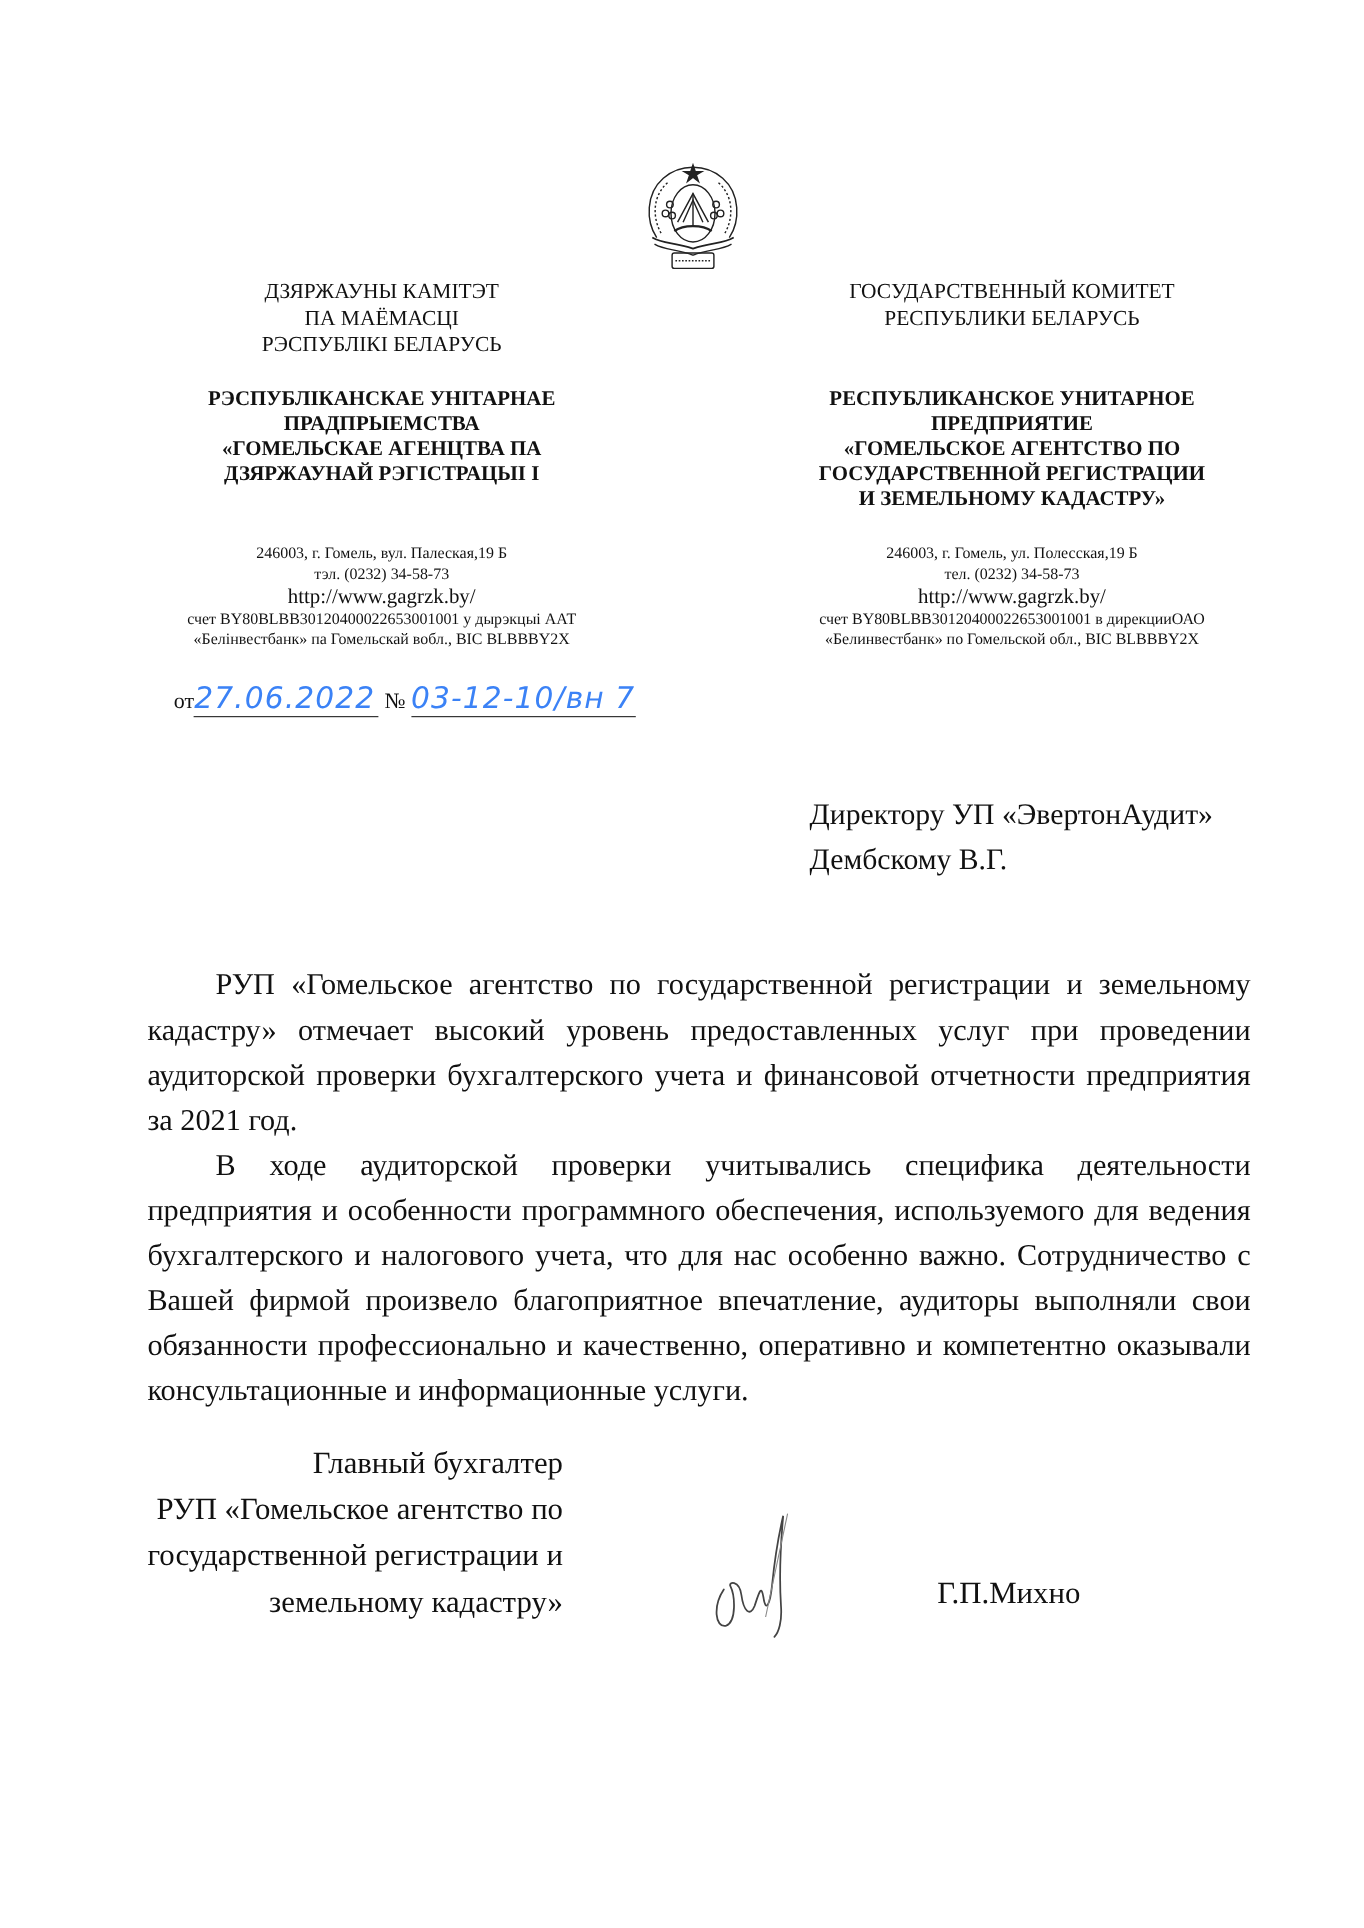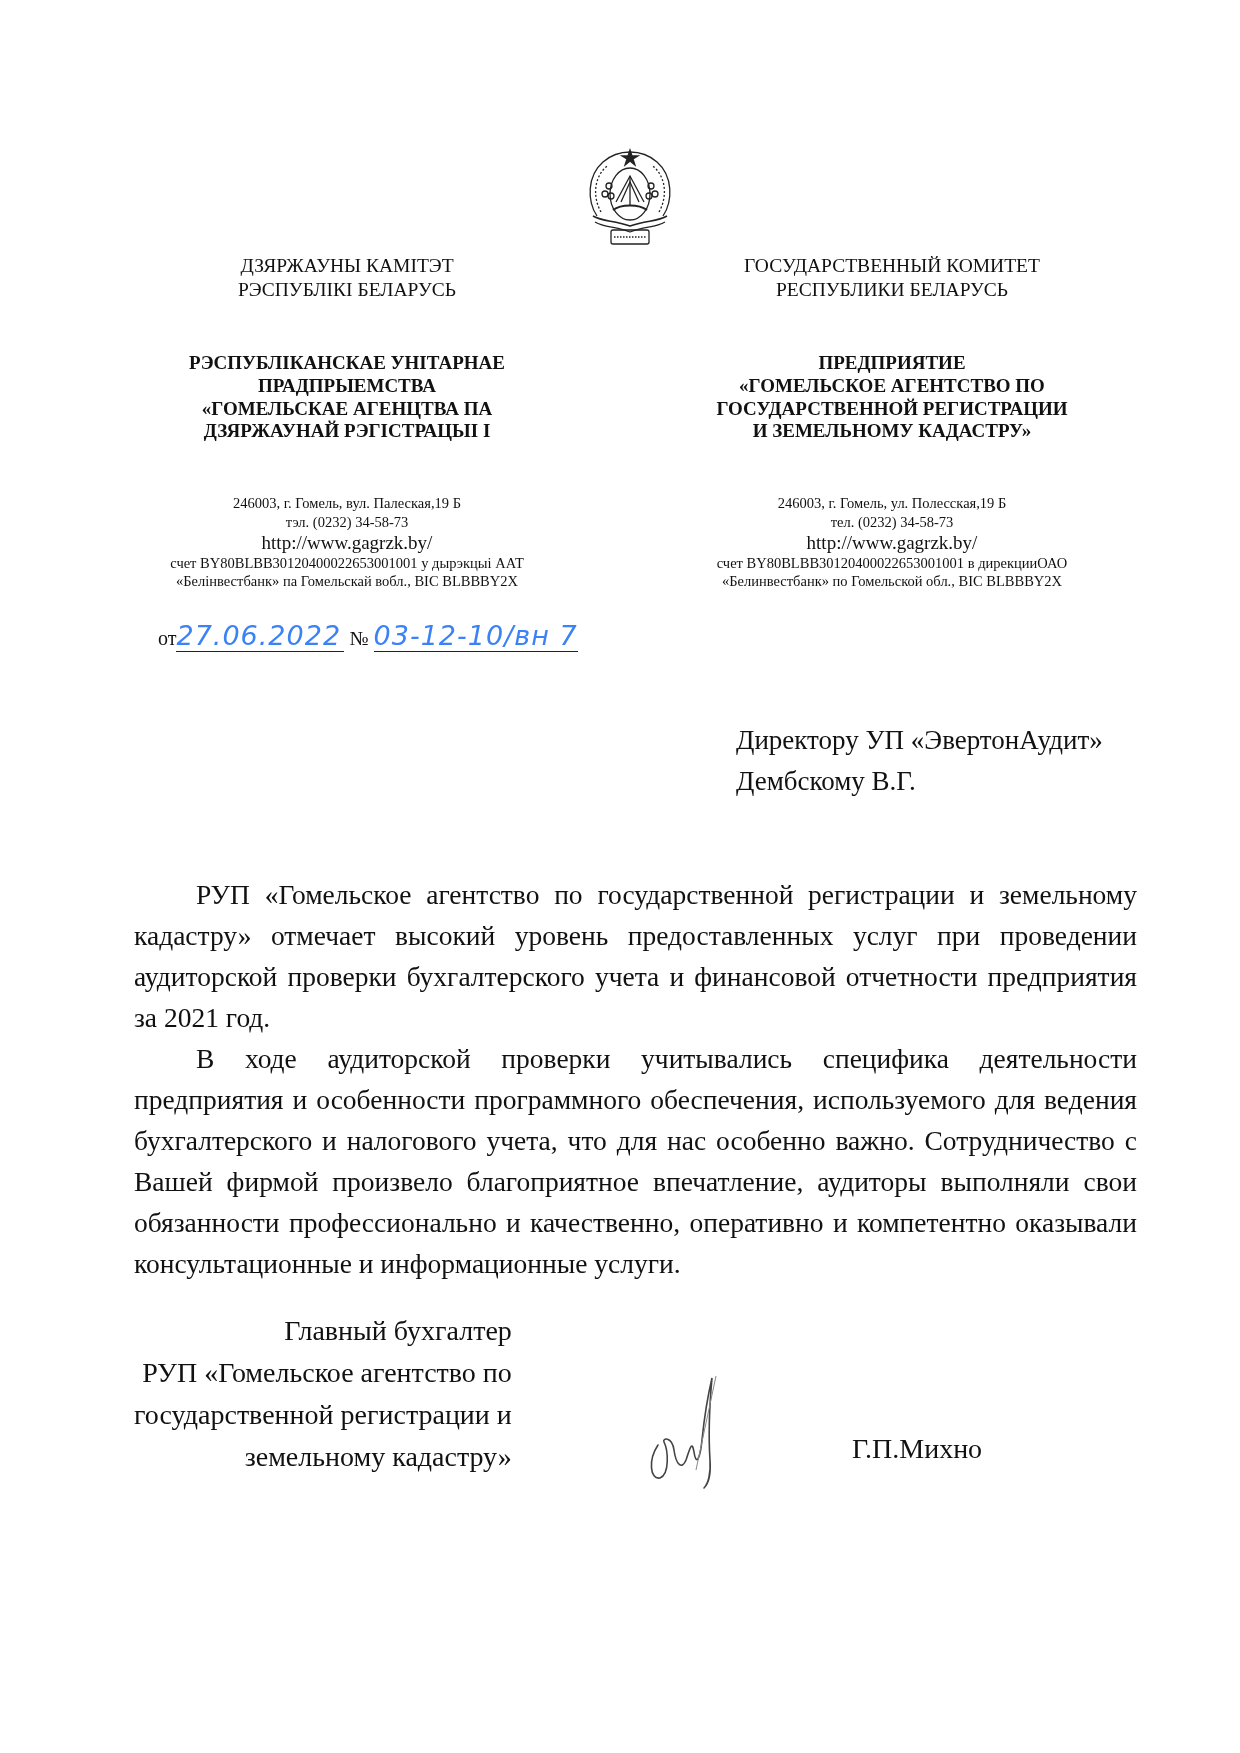--- a/index.html
+++ b/index.html
@@ -1,21 +1,21 @@
 <!DOCTYPE html>
 <html><head>
 <meta charset="utf-8">
 <style>
   html, body { margin: 0; padding: 0; background: #ffffff; }
   body { width: 1240px; height: 1753px; position: relative; overflow: hidden;
          font-family: "Liberation Serif", "DejaVu Serif", serif; color: #111; }
   .abs { position: absolute; }
   .col { position: absolute; text-align: center; line-height: 1.22; }
   .col-left { left: 122px; width: 450px; }
-  .col-right { left: 662px; width: 460px; }
+  .col-right { left: 690px; width: 460px; }
   .ministry { top: 254px; font-size: 19.5px; }
   .ministry div { white-space: nowrap; }
   .org { top: 352px; font-size: 19px; font-weight: bold; line-height: 1.2; }
   .addr { top: 494px; font-size: 14.5px; line-height: 1.3; }
   .addr .url { font-size: 19px; line-height: 1.15; }
   .emblem { left: 583px; top: 146px; width: 94px; height: 105px; }
   .ref-line { left: 158px; top: 620px; font-size: 20px; white-space: nowrap; }
   .hand { font-family: "DejaVu Sans", sans-serif; font-style: italic; font-size: 27px; color: #3b82f6; letter-spacing: 1px; }
   .ul { display: inline-block; border-bottom: 1.5px solid #222; }
   .recipient { left: 736px; top: 720px; font-size: 27px; line-height: 1.5; }
@@ -49,20 +49,21 @@
         <circle cx="28" cy="50" r="3"></circle>
       <circle cx="68" cy="40" r="3"></circle>
         <circle cx="72" cy="48" r="3"></circle>
         <circle cx="66" cy="50" r="3"></circle>
     </g>
   </svg>
 </div>
 
 <div class="col col-left ministry">
   <div>ДЗЯРЖАУНЫ КАМІТЭТ</div>
+  <div>ПА МАЁМАСЦІ</div>
   <div>РЭСПУБЛІКІ БЕЛАРУСЬ</div>
 </div>
 <div class="col col-left org">
   <div>РЭСПУБЛІКАНСКАЕ УНІТАРНАЕ</div>
   <div>ПРАДПРЫЕМСТВА</div>
   <div>«ГОМЕЛЬСКАЕ АГЕНЦТВА ПА</div>
   <div>ДЗЯРЖАУНАЙ РЭГІСТРАЦЫІ І</div>
 </div>
 <div class="col col-left addr">
   <div>246003, г. Гомель, вул. Палеская,19 Б</div>
@@ -70,20 +71,21 @@
   <div class="url">http://www.gagrzk.by/</div>
   <div>счет BY80BLBB30120400022653001001 у дырэкцыі ААТ</div>
   <div>«Белінвестбанк» па Гомельскай вобл., BIC BLBBBY2X</div>
 </div>
 
 <div class="col col-right ministry">
   <div>ГОСУДАРСТВЕННЫЙ КОМИТЕТ</div>
   <div>РЕСПУБЛИКИ БЕЛАРУСЬ</div>
 </div>
 <div class="col col-right org">
+  <div>РЕСПУБЛИКАНСКОЕ УНИТАРНОЕ</div>
   <div>ПРЕДПРИЯТИЕ</div>
   <div>«ГОМЕЛЬСКОЕ АГЕНТСТВО ПО</div>
   <div>ГОСУДАРСТВЕННОЙ РЕГИСТРАЦИИ</div>
   <div>И ЗЕМЕЛЬНОМУ КАДАСТРУ»</div>
 </div>
 <div class="col col-right addr">
   <div>246003, г. Гомель, ул. Полесская,19 Б</div>
   <div>тел. (0232) 34-58-73</div>
   <div class="url">http://www.gagrzk.by/</div>
   <div>счет BY80BLBB30120400022653001001 в дирекцииОАО</div>

